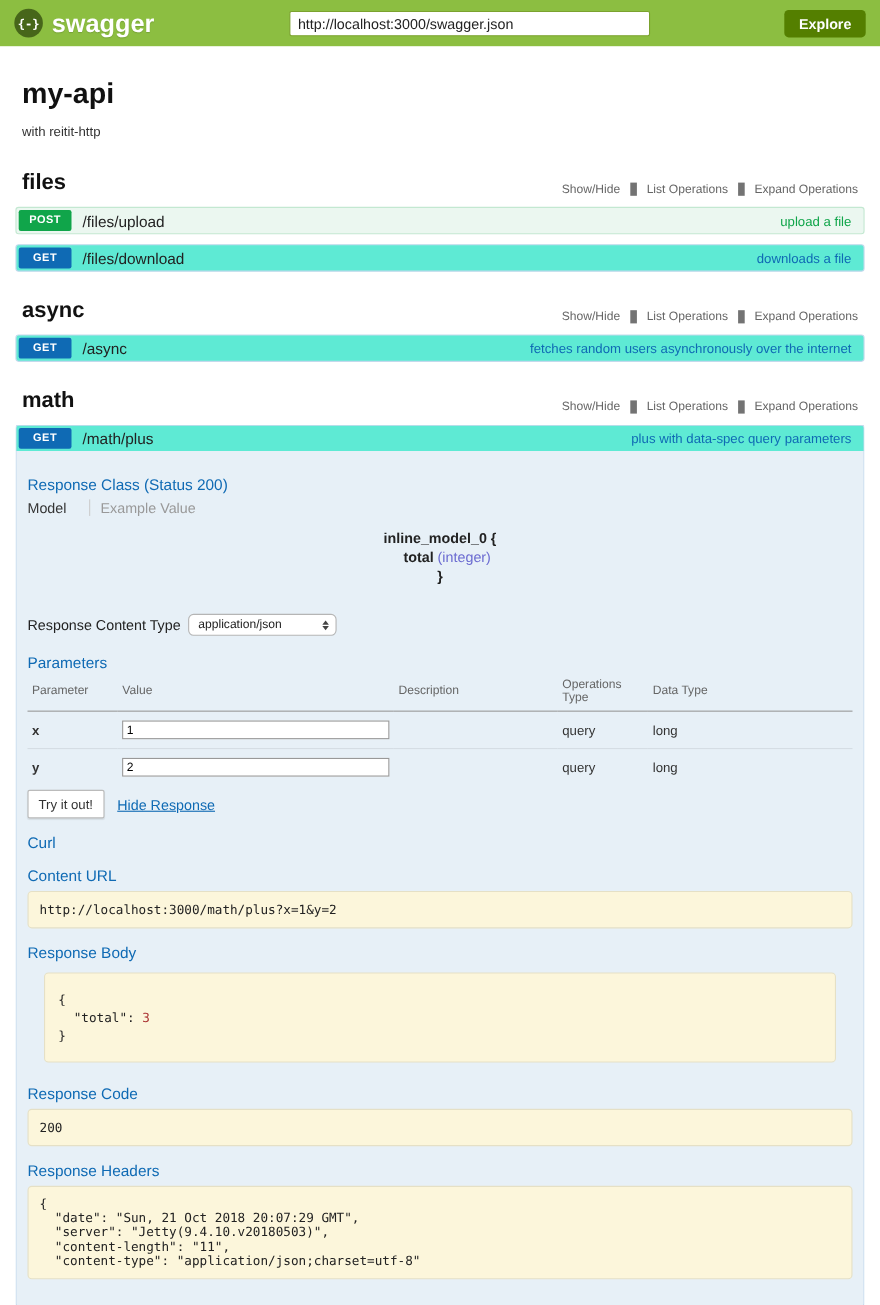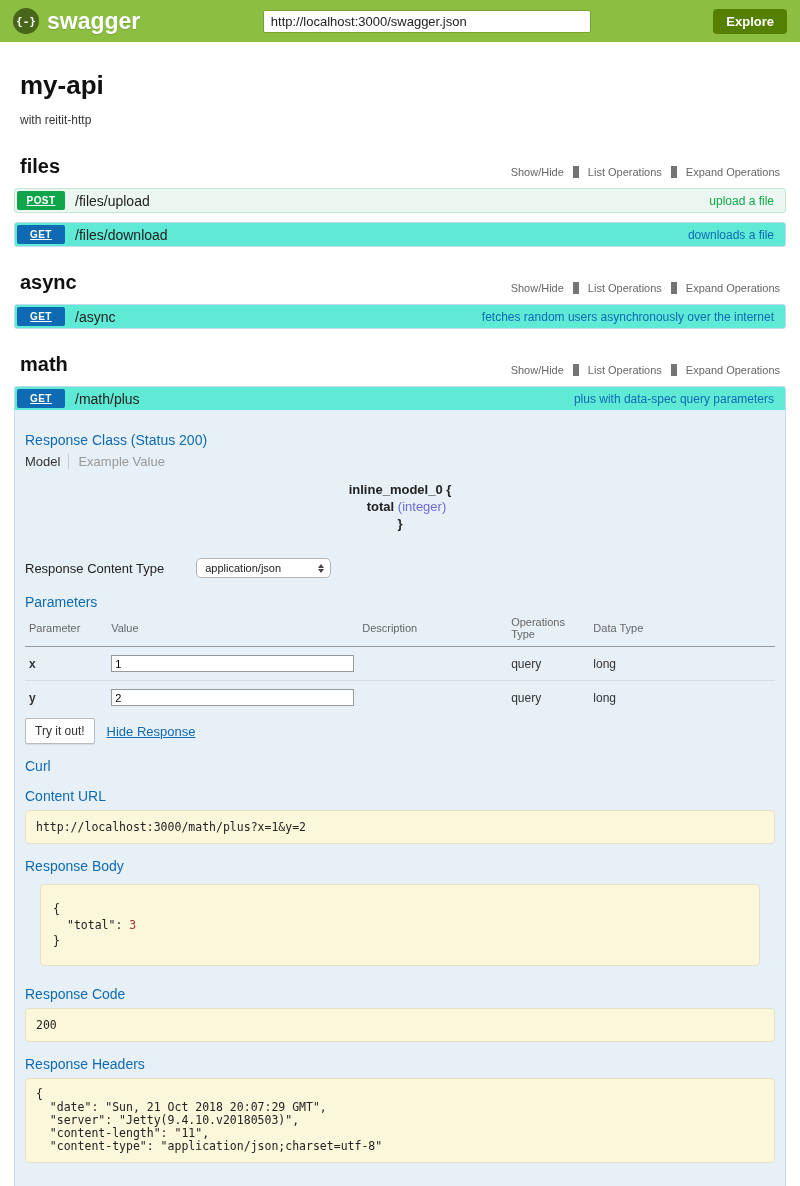--- a/index.html
+++ b/index.html
@@ -39,44 +39,44 @@
   .ops a:last-child { padding-right:0; }
   
   .endpoint {
     display:flex; align-items:center; padding:2px; margin-bottom:9px;
     border-radius:3px; cursor:pointer;
   }
   .endpoint.get  { background:#5eead4; border:1px solid #c3d9ec; }
   .endpoint.post { background:#ebf7f0; border:1px solid #c3e8d1; }
   .badge {
     min-width:48px; text-align:center; padding:4px 0; border-radius:2px;
-    color:#fff; font-size:10px; font-weight:bold; letter-spacing:.4px;text-decoration:underline;
+    color:#fff; font-size:10px; font-weight:bold; letter-spacing:.4px;
   }
   .get  .badge { background:#0f6ab4; }
   .post .badge { background:#10a54a; }
   .path { font-size:14px; color:#222; margin-left:10px; text-decoration:none; cursor:pointer; }
   .summary { margin-left:auto; padding-right:9px; font-size:12px; text-decoration:none; cursor:pointer; }
   .get  .summary { color:#0f6ab4; }
   .post .summary { color:#10a54a; }
   
   .op-head { margin-bottom:0; border-radius:3px 3px 0 0; border-bottom:none !important; }
   .op-panel {
     background:#e7f0f7; border:1px solid #c3d9ec; border-top:none;
     border-radius:0 0 3px 3px; padding:8px 10px 14px; margin-bottom:22px;
   }
   .blue-h { color:#0f6ab4; font-size:14px; font-weight:normal; margin:14px 0 6px; }
   .tabs { display:flex; align-items:center; font-size:13px; margin:2px 0 12px; }
-  .tab-model { color:#333; padding-right:8px; border-right:1px solid #ccc; cursor:pointer; }
+  .tab-model { color:#333; padding-right:21px; border-right:1px solid #ccc; cursor:pointer; }
   .tab-example { color:#999; padding-left:9px; cursor:pointer; }
   .signature { font-size:13px; margin:4px 0 26px; color:#222;text-align:center; }
   .signature .line { line-height:17px; }
   .sig-bold { font-weight:bold; }
   .prop-line { padding-left:13px; }
   .prop-type { color:#6b6bd1; }
-  .ct-row { display:flex; align-items:center; margin:0 0 16px;gap:25px; }
+  .ct-row { display:flex; align-items:center; margin:0 0 16px; }
   .ct-label { font-size:13px; color:#222; margin-right:7px; }
   .select {
     display:flex; align-items:center; justify-content:space-between;
     width:135px; background:#fff; border:1px solid #b5b5b5; border-radius:5px;
     padding:2px 6px 2px 8px; font-size:11px; color:#222; cursor:pointer; height:20px;
   }
   .updown { display:flex; flex-direction:column; align-items:center; gap:1px; }
   .updown .up   { width:0; height:0; border-left:3px solid transparent; border-right:3px solid transparent; border-bottom:4px solid #444; }
   .updown .down { width:0; height:0; border-left:3px solid transparent; border-right:3px solid transparent; border-top:4px solid #444; }
   

